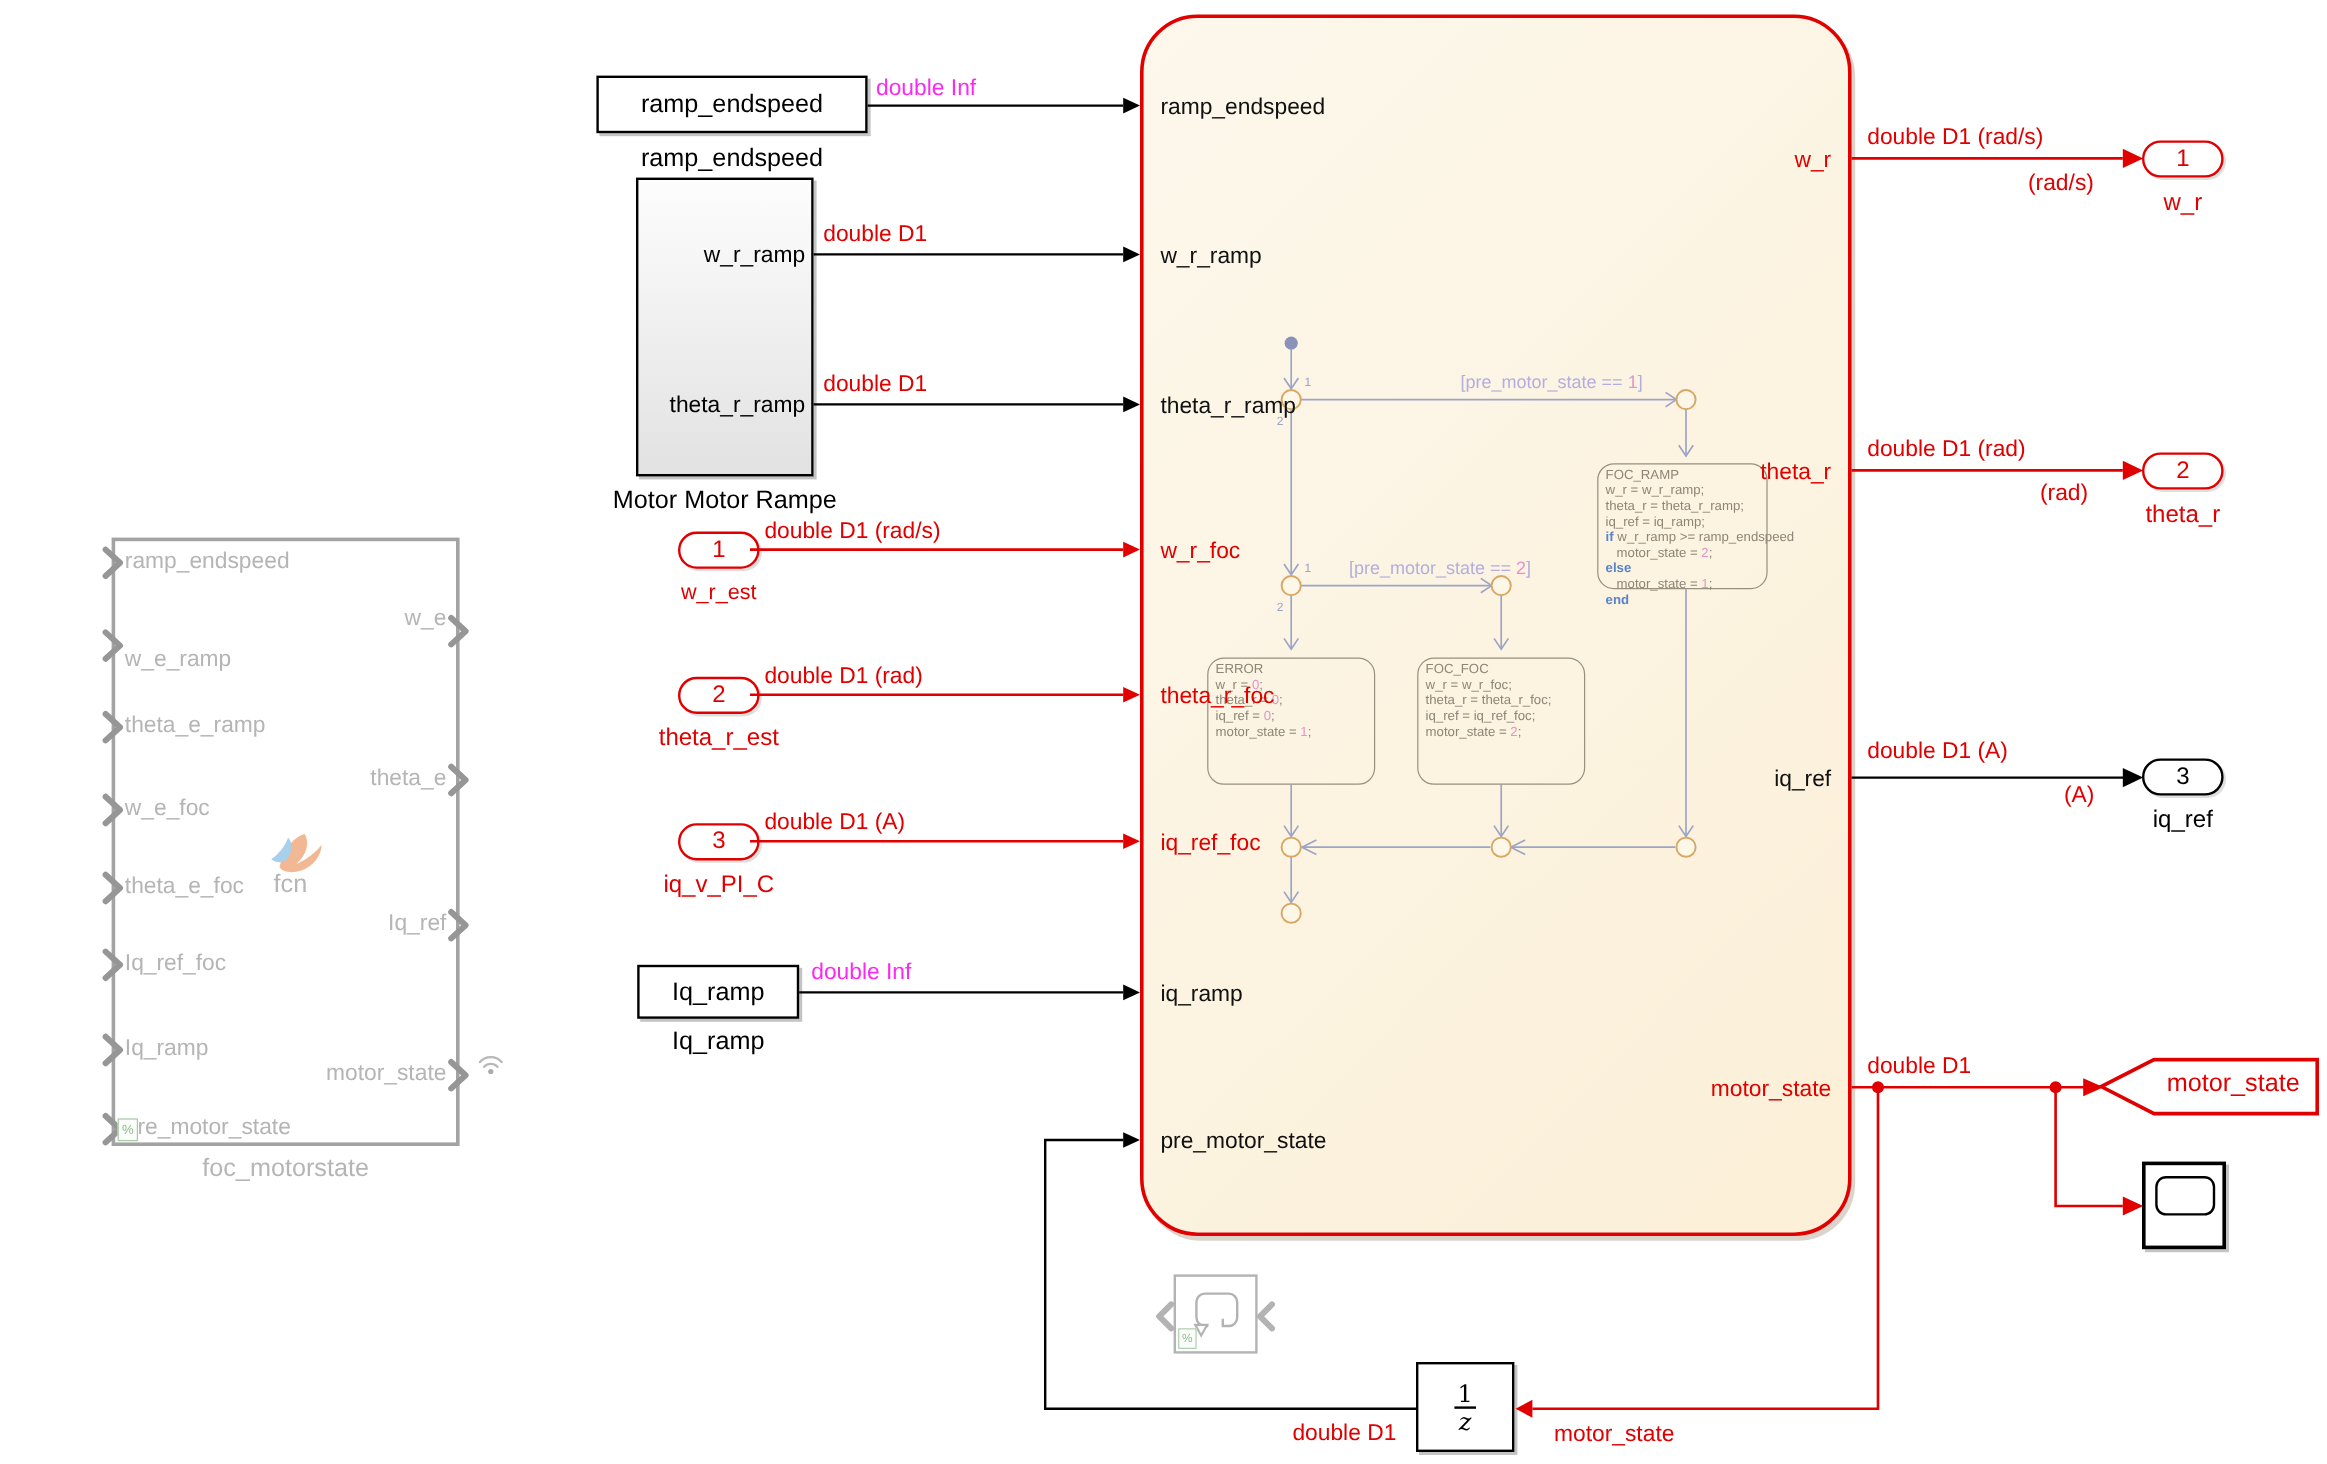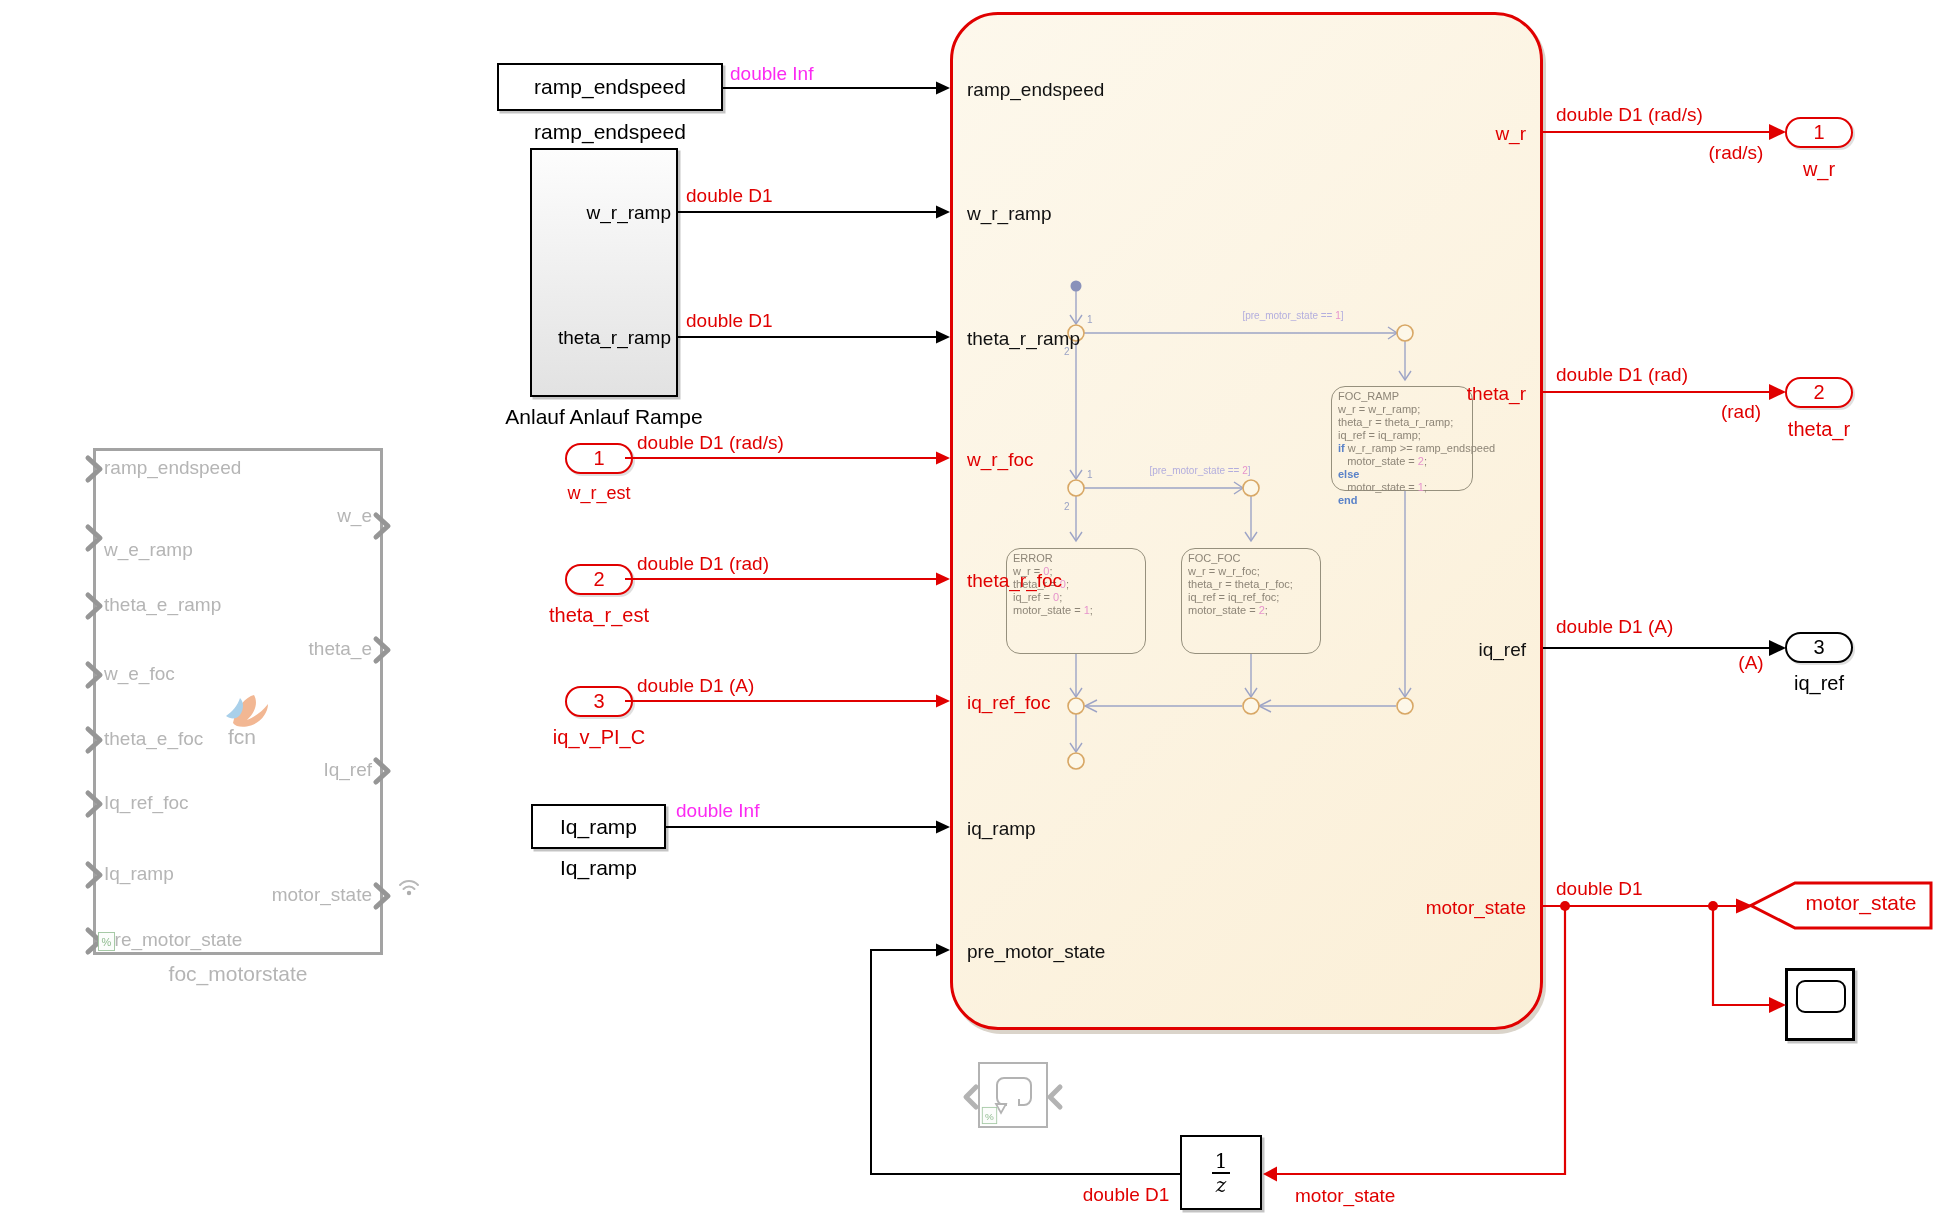--- a/index.html
+++ b/index.html
@@ -7,21 +7,21 @@
     --magenta:#fb2af2;
     --disabled-gray:#b5b5b5;
     --state-ink:#8d8577;
     --transition-ink:#9da4c6;
   }
   html,body{margin:0;padding:0;background:#fff;}
   body{font-family:"Liberation Sans",sans-serif;}
   .canvas{position:relative;width:1939px;height:1220px;background:#fff;overflow:hidden;}
   .abs{position:absolute;}
   .center{text-align:center;}
-  .right{text-align:center;}
+  .right{text-align:left;}
   .lbl{position:absolute;font-size:20px;color:#000;white-space:nowrap;}
   .siglbl{position:absolute;font-size:19px;white-space:nowrap;}
   .red{color:var(--signal-red);}
   .mag{color:var(--magenta);}
   .blk{position:absolute;background:#fff;border:2px solid #000;box-shadow:2.5px 2.5px 0 rgba(125,125,125,.45);box-sizing:border-box;}
   .blk.const{display:flex;align-items:center;justify-content:center;font-size:21px;}
   .grad{background:linear-gradient(#fdfdfd 0%,#e2e2e2 100%);}
   .portlbl{position:absolute;font-size:19px;color:#000;white-space:nowrap;}
   .oval{position:absolute;width:68px;height:31px;border-radius:17px;background:#fff;display:flex;align-items:center;justify-content:center;font-size:20px;box-sizing:border-box;box-shadow:2px 2px 0 rgba(150,150,150,.3);}
   .oval.redoval{border:2.5px solid var(--signal-red);color:var(--signal-red);}
@@ -33,21 +33,21 @@
   .badge{position:absolute;width:17px;height:19px;border:1.5px solid #a6c9a6;background:#fbfdfb;color:#8fbb8f;font-size:11px;display:flex;align-items:center;justify-content:center;box-sizing:border-box;}
   
   .chart{position:absolute;left:950px;top:12px;width:593px;height:1018px;border:3px solid var(--signal-red);border-radius:48px;background:linear-gradient(135deg,#fdf8ec 0%,#fbefd7 100%);box-shadow:3px 4px 0 rgba(182,170,150,.5);box-sizing:border-box;}
   .cport{position:absolute;font-size:19px;color:#111;white-space:nowrap;}
   .cport.out{right:14px;text-align:right;}
   .cport.redp{color:var(--signal-red);}
   .state{position:absolute;border:1.5px solid #96907d;border-radius:14px;padding:3px 6px;color:var(--state-ink);font-size:11px;line-height:13px;box-sizing:border-box;}
   .state .code{white-space:pre;}
   .num{color:#e693cc;}
   .kw{color:#5a82c8;font-weight:bold;}
-  .tlabel{position:absolute;font-size:10px;color:#b3aede;white-space:nowrap;}
+  .tlabel{position:absolute;font-size:15px;color:#b3aede;white-space:nowrap;}
   .prio{position:absolute;font-size:10px;color:#9aa3c5;}
   
   .goto{position:absolute;left:1748px;top:881px;width:186px;height:50px;}
   .goto span{position:absolute;left:46px;top:10px;width:134px;text-align:center;font-size:21px;color:var(--signal-red);}
   
   .scope{position:absolute;left:1785px;top:968px;width:70px;height:73px;border:3px solid #000;background:#fff;box-shadow:2.5px 2.5px 0 rgba(125,125,125,.45);box-sizing:border-box;}
   .scope .screen{position:absolute;left:8px;top:9px;width:50px;height:33px;border:2.5px solid #000;border-radius:9px;box-sizing:border-box;}
   
   .udelay{position:absolute;left:1180px;top:1135px;width:82px;height:75px;border:2.5px solid #000;background:#fff;box-shadow:2.5px 2.5px 0 rgba(125,125,125,.45);box-sizing:border-box;display:flex;flex-direction:column;align-items:center;justify-content:center;}
   .udelay .fnum{font-family:"DejaVu Serif",serif;font-size:20px;line-height:20px;color:#000;}
@@ -137,21 +137,21 @@
   <div class="blk const layer" style="left:497px;top:63px;width:226px;height:48px">
     <span>ramp_endspeed</span>
   </div>
   <div class="lbl center" style="left:497px;top:120px;width:226px;font-size:21px">ramp_endspeed</div>
   <div class="siglbl mag" style="left:730px;top:63px">double Inf</div>
 
   <div class="blk grad layer" style="left:530px;top:148px;width:148px;height:249px">
     <div class="portlbl right" style="right:5px;top:52px">w_r_ramp</div>
     <div class="portlbl right" style="right:5px;top:177px">theta_r_ramp</div>
   </div>
-  <div class="lbl center" style="left:499px;top:405px;width:210px;font-size:21px">Anlauf Anlauf Rampe</div>
+  <div class="lbl center" style="left:499px;top:405px;width:210px;font-size:21px">Motor Motor Rampe</div>
   <div class="siglbl red" style="left:686px;top:185px">double D1</div>
   <div class="siglbl red" style="left:686px;top:310px">double D1</div>
 
   <div class="oval redoval layer" style="left:565px;top:443px">
       <span>1</span>
     </div>
   <div class="siglbl red center" style="left:539px;top:483px;width:120px;font-size:18px">w_r_est</div>
   <div class="siglbl red" style="left:637px;top:432px">double D1 (rad/s)</div>
 
   <div class="oval redoval layer" style="left:565px;top:564px">

